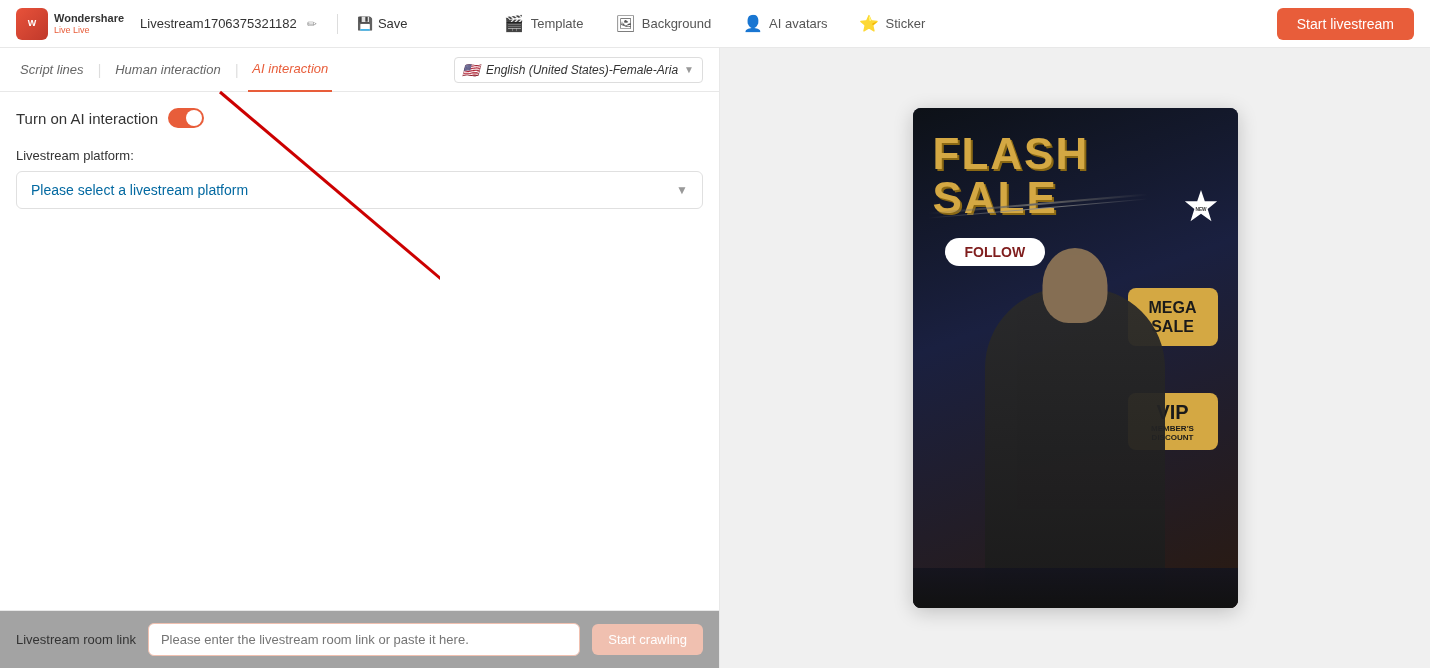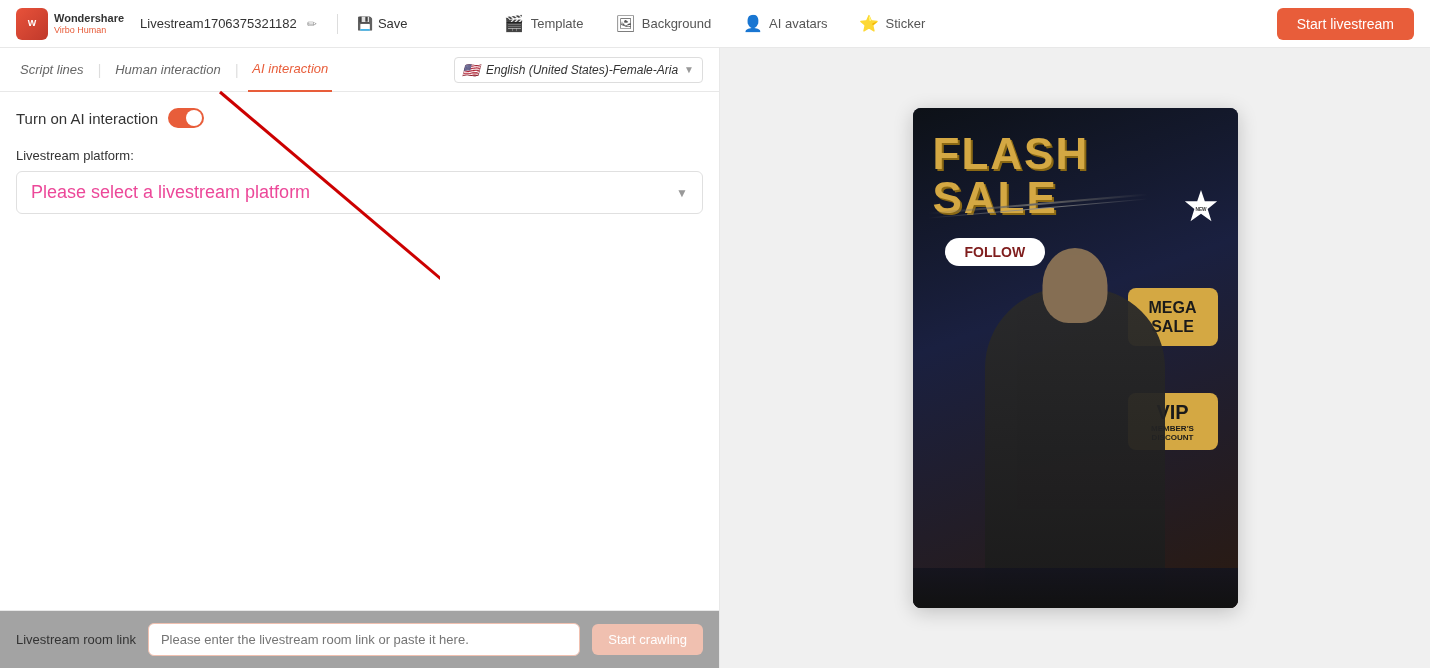--- a/index.html
+++ b/index.html
@@ -365,21 +365,21 @@
 <body>
 
 <div class="header">
   <div class="header-left">
     <div class="logo-container">
       <div class="logo-icon">
         <span style="font-size:9px;font-weight:900;color:#fff;">W</span>
       </div>
       <div>
         <div class="logo-text">Wondershare</div>
-        <div class="logo-subtext">Virbo Human</div>
+        <div class="logo-subtext">Live Live</div>
       </div>
     </div>
     <span class="stream-title">Livestream1706375321182</span>
     <span class="edit-icon">✏</span>
     <div class="divider-v"></div>
     <button class="save-btn">
       <span>💾</span>
       <span>Save</span>
     </button>
   </div>
@@ -434,21 +434,21 @@
 
       <div class="toggle-row">
         <span class="toggle-label">Turn on AI interaction</span>
         <div class="toggle">
           <div class="toggle-knob"></div>
         </div>
       </div>
 
       <div class="platform-label">Livestream platform:</div>
       <div class="platform-select">
-        <span style="color:#ec4899;font-size:18px;">Please select a livestream platform</span>
+        <span style="color:#0369a1;font-size:14px;">Please select a livestream platform</span>
         <span class="chevron-down">▼</span>
       </div>
 
       <svg class="annotation-arrow" width="300" height="250" viewBox="0 0 300 250" style="position:absolute;top:-10px;left:140px;pointer-events:none;">
 
         <defs>
           <marker id="arrowhead" markerWidth="8" markerHeight="8" refX="4" refY="4" orient="auto">
             <path d="M0,0 L0,8 L8,4 Z" fill="#cc0000"></path>
           </marker>
         </defs>

